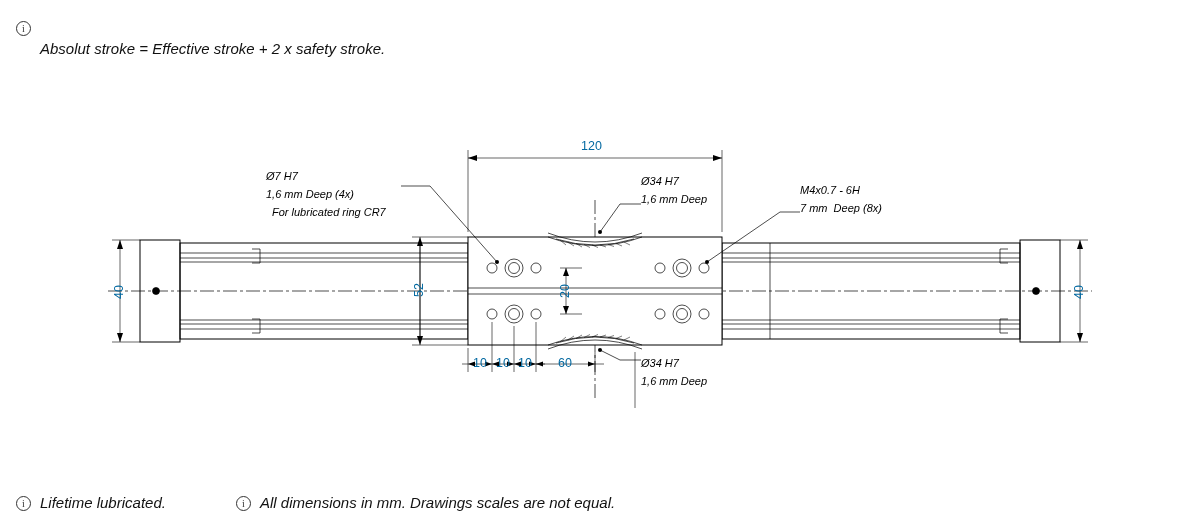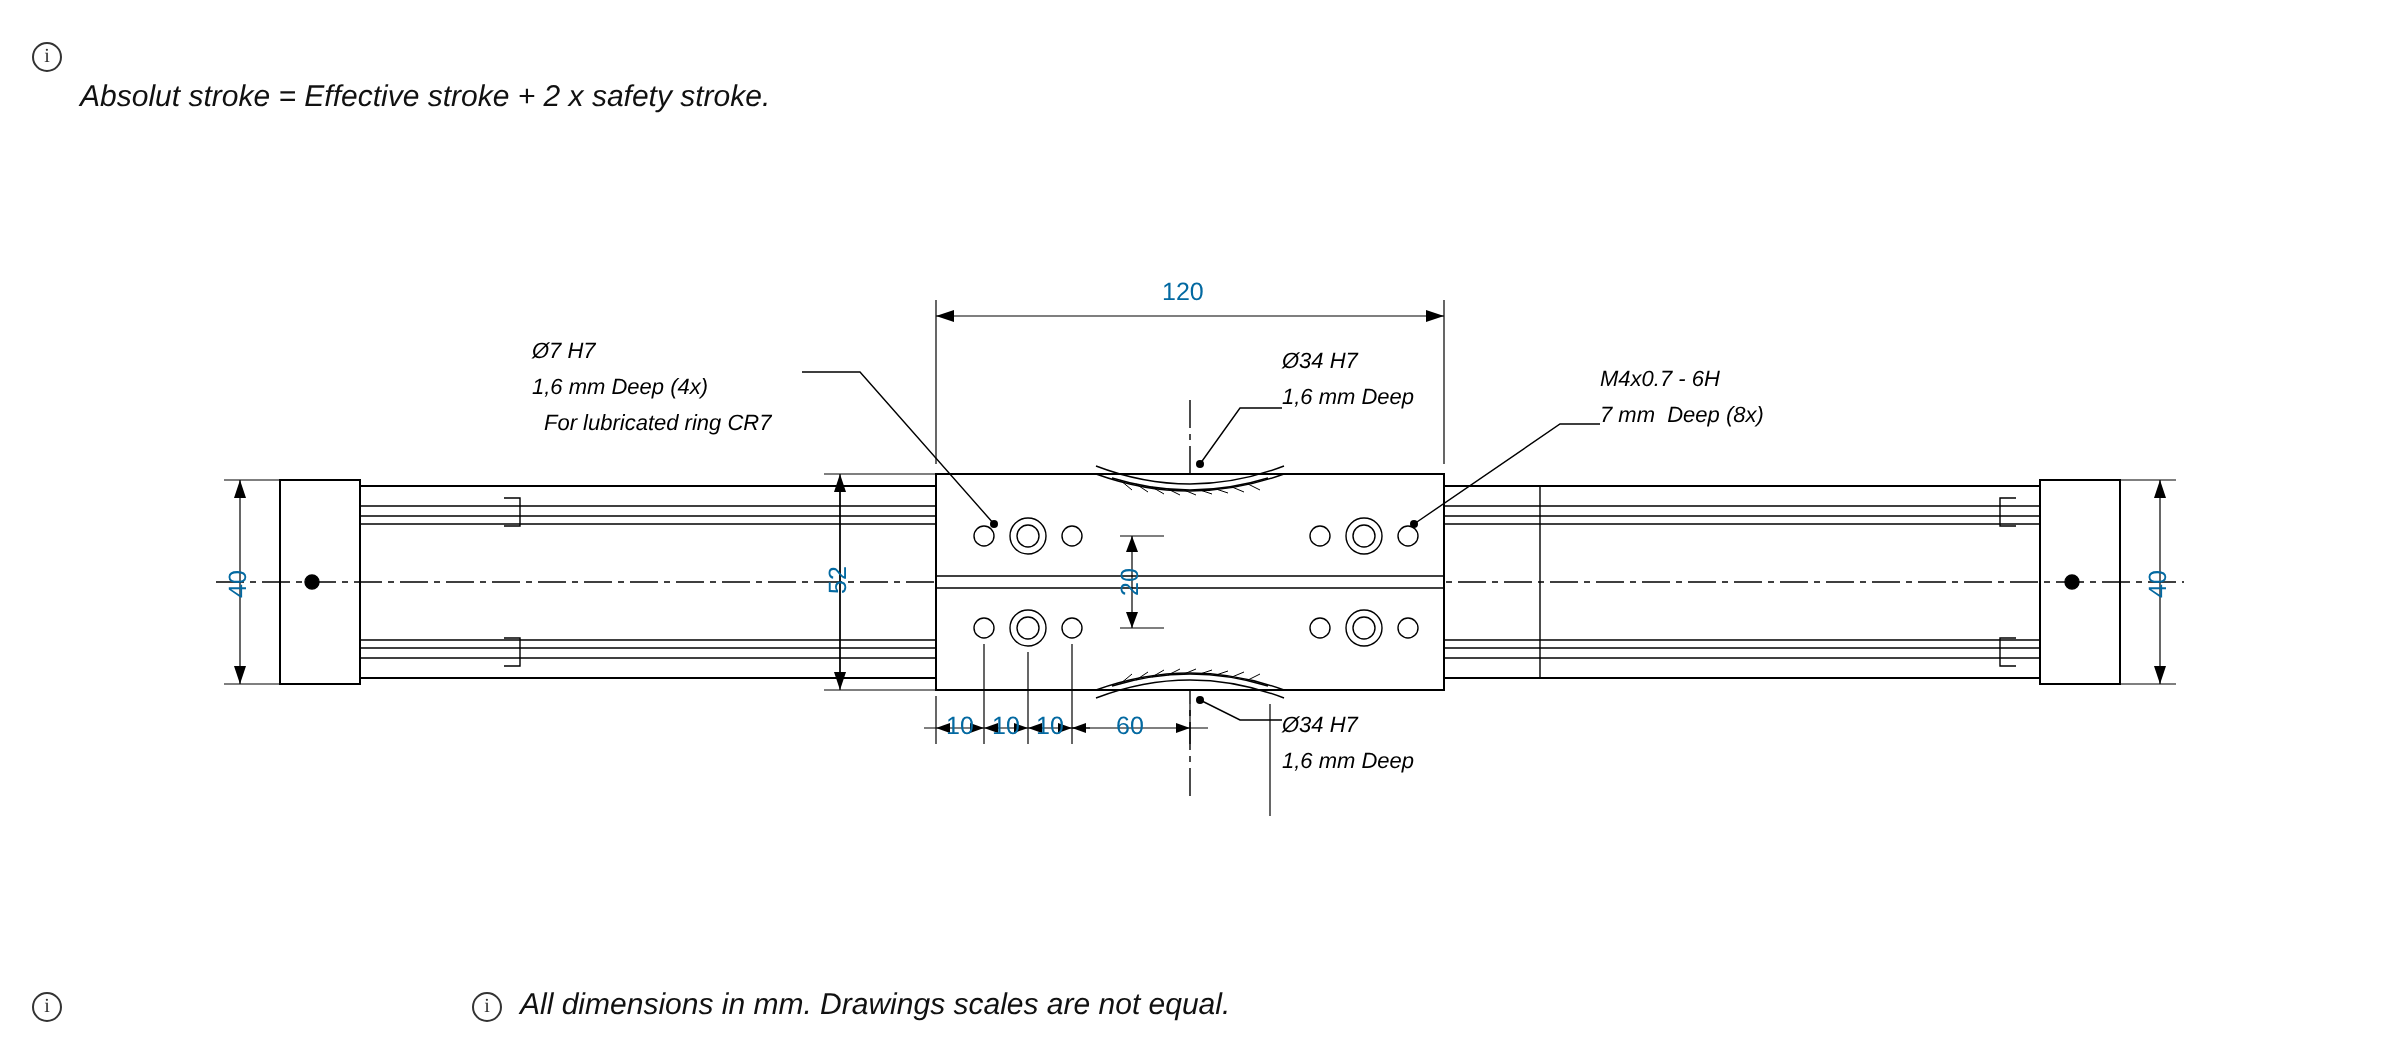--- a/index.html
+++ b/index.html
@@ -74,20 +74,21 @@
 </style>
 </head>
 <body>
 
 <div id="page">
 
   <div class="note-icon" style="left:16px; top:21px;">i</div>
   <div class="note" style="left:40px; top:38px;">Absolut stroke = Effective stroke + 2 x safety stroke.</div>
 
   <div class="note-icon" style="left:16px; top:496px;">i</div>
+  <div class="note" style="left:40px; top:492px;">Lifetime lubricated.</div>
 
   <div class="note-icon" style="left:236px; top:496px;">i</div>
   <div class="note" style="left:260px; top:492px;">All dimensions in mm. Drawings scales are not equal.</div>
 
   <svg class="drawing" width="1200" height="525">
 
     <line class="center" x1="108" y1="291" x2="1092" y2="291"></line>
 
     <line class="center" x1="595" y1="200" x2="595" y2="400"></line>
 

